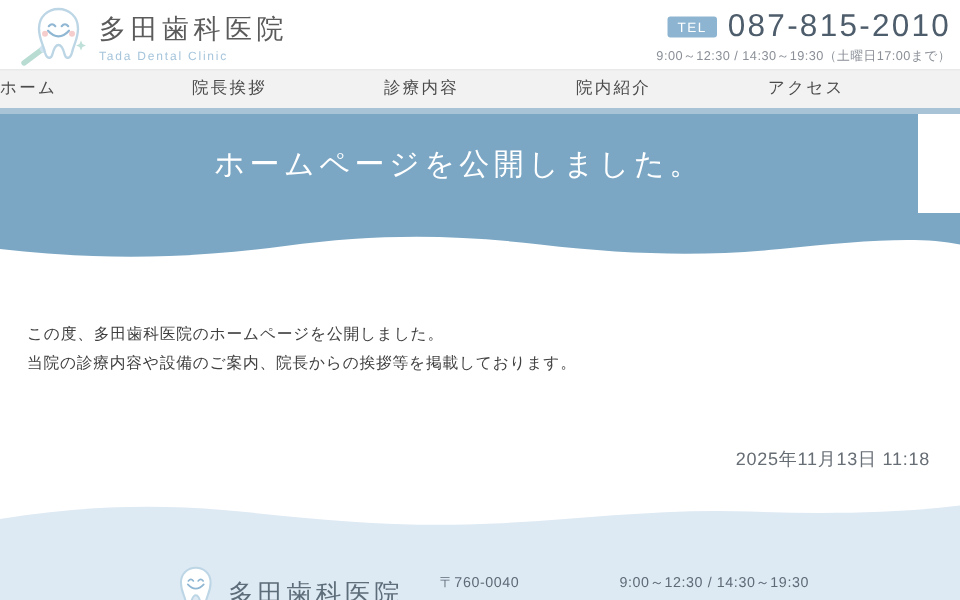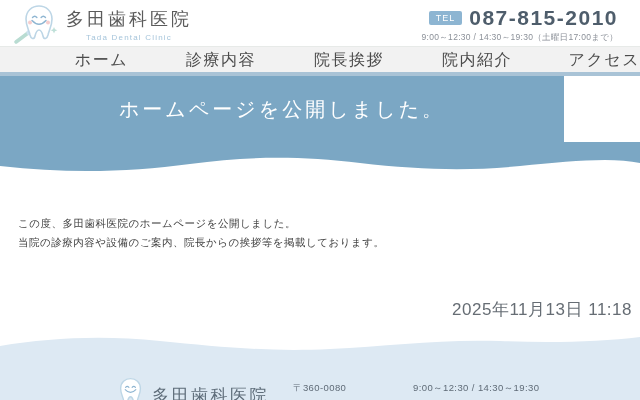--- a/index.html
+++ b/index.html
@@ -8,56 +8,56 @@
     position:relative; overflow:hidden; background:#ffffff;
     font-family:"Liberation Sans","DejaVu Sans",sans-serif;
     -webkit-font-smoothing:antialiased;
   }
 
   
   .header { position:absolute; top:0; left:0; width:640px; height:46px; background:#ffffff; }
   .logo-wrap { position:absolute; top:3px; left:12px; width:50px; height:42px; }
   .brand { position:absolute; top:9px; left:66px; }
   .brand-name { font-size:18px; color:#5b5b5b; letter-spacing:3px; font-weight:500; line-height:1.2; }
-  .brand-sub { font-size:8px; color:#a6c5db; letter-spacing:1.2px; margin-top:2px;text-align:center; }
+  .brand-sub { font-size:8px; color:#a6c5db; letter-spacing:1.2px; margin-top:2px; }
 
-  .tel-block { position:absolute; top:6px; right:22px; text-align:right; }
+  .tel-block { position:absolute; top:6px; right:6px; text-align:right; }
   .tel-row { display:flex; align-items:center; justify-content:flex-end; gap:7px; }
   .tel-badge {
     display:inline-block; background:#8db5d2; color:#ffffff; font-size:9px;
     letter-spacing:1px; padding:2px 7px 1px; border-radius:2px; line-height:1.3;
   }
-  .tel-number { font-size:21px; color:#4e5d6b; letter-spacing:1.5px; font-weight:700; }
+  .tel-number { font-size:21px; color:#4e5d6b; letter-spacing:1.5px; font-weight:400; }
   .tel-hours { font-size:8.5px; color:#8b9098; margin-top:2px; letter-spacing:0.3px;padding-left:24px; }
 
   
   .nav {
     position:absolute; top:46px; left:0; width:640px; height:26px;
     background:#f2f2f2; border-top:1px solid #e7eae8; display:flex;
   }
   .nav-item {
-    flex:1; text-align:right; line-height:25px; font-size:16px;
+    flex:1; text-align:left; line-height:25px; font-size:11px;
     color:#4b4b4b; letter-spacing:1.5px; cursor:pointer;
   }
 
   
   .hero-strip { position:absolute; top:72px; left:0; width:640px; height:4px; background:#a9c3d6; }
-  .hero { position:absolute; top:76px; left:0; width:564px; height:66px; background:#7ba7c4; }
+  .hero { position:absolute; top:76px; left:0; width:612px; height:66px; background:#7ba7c4; }
   .hero-title {
     position:absolute; top:20px; width:100%; text-align:center;
     font-family:"Liberation Serif","DejaVu Serif",serif;
     color:#ffffff; font-size:20px; letter-spacing:3px; font-weight:500;
   }
   .hero-wave { position:absolute; top:142px; left:0; width:640px; height:36px; display:block; }
 
   
   .article { position:absolute; top:214px; left:18px; right:18px; color:#404040; }
   .article p { font-size:10.5px; line-height:19px; letter-spacing:0.5px; }
   .article .gap { height:19px; }
-  .article-date { position:absolute; top:298px; right:8px; font-size:17px; color:#666d74; letter-spacing:0.5px; }
+  .article-date { position:absolute; top:298px; right:20px; font-size:12px; color:#666d74; letter-spacing:0.5px; }
 
   
   .footer-wave { position:absolute; top:332px; left:0; width:640px; height:30px; display:block; }
   .footer { position:absolute; top:362px; left:0; width:640px; height:38px; background:#dde9f3; }
   .footer-logo { position:absolute; top:14px; left:110px; width:38px; height:34px; }
   .footer-name { position:absolute; top:22px; left:152px; font-size:17px; color:#5e6d7a; letter-spacing:2.5px; font-weight:500; }
   .footer-postal { position:absolute; top:20px; left:293px; font-size:9.5px; color:#5f6b77; letter-spacing:0.4px; }
   .footer-hours { position:absolute; top:20px; left:413px; font-size:9.5px; color:#5f6b77; letter-spacing:0.4px; }
 </style>
 </head>
@@ -94,22 +94,22 @@
     <div class="tel-row">
       <span class="tel-badge">TEL</span>
       <span class="tel-number">087-815-2010</span>
     </div>
     <div class="tel-hours">9:00～12:30 / 14:30～19:30（土曜日17:00まで）</div>
   </div>
 </div>
 
 <div class="nav">
   <div class="nav-item">ホーム</div>
+  <div class="nav-item">院長挨拶</div>
   <div class="nav-item">診療内容</div>
-  <div class="nav-item">院長挨拶</div>
   <div class="nav-item">院内紹介</div>
   <div class="nav-item">アクセス</div>
 </div>
 
 <div class="hero-strip"></div>
 <div class="hero">
   <div class="hero-title">ホームページを公開しました。</div>
 </div>
 <svg class="hero-wave" viewBox="0 0 640 36" preserveAspectRatio="none">
   <path d="M0,24 C70,32 130,30 190,22 C250,14 300,14 360,21 C420,28 470,29 520,24 C570,19 612,15 640,21 L640,0 L0,0 Z" fill="#7ba7c4"></path>
@@ -128,15 +128,15 @@
 <div class="footer">
   <div class="footer-logo">
     <svg width="38" height="34" viewBox="0 0 50 44">
       <path d="M27 3 C20 3 14 8 14 16 C14 23 17 27 18 32 C19 36 22 37 23 33 C24 29 25 27 27 27 C29 27 30 29 31 33 C32 37 35 36 36 32 C37 27 40 23 40 16 C40 8 34 3 27 3 Z" fill="#ffffff" stroke="#bdd6e6" stroke-width="1.8" stroke-linejoin="round"></path>
       <path d="M20.5 14.5 q2.2 -2.6 4.4 0" stroke="#8fb6d2" stroke-width="1.5" fill="none" stroke-linecap="round"></path>
       <path d="M29.1 14.5 q2.2 -2.6 4.4 0" stroke="#8fb6d2" stroke-width="1.5" fill="none" stroke-linecap="round"></path>
       <path d="M20 17.5 q7 7.5 14 0" stroke="#8fb6d2" stroke-width="1.5" fill="none" stroke-linecap="round"></path>
     </svg>
   </div>
   <div class="footer-name">多田歯科医院</div>
-  <div class="footer-postal">〒360-0080</div>
+  <div class="footer-postal">〒760-0040</div>
   <div class="footer-hours">9:00～12:30 / 14:30～19:30</div>
 </div>
 
 </body></html>

